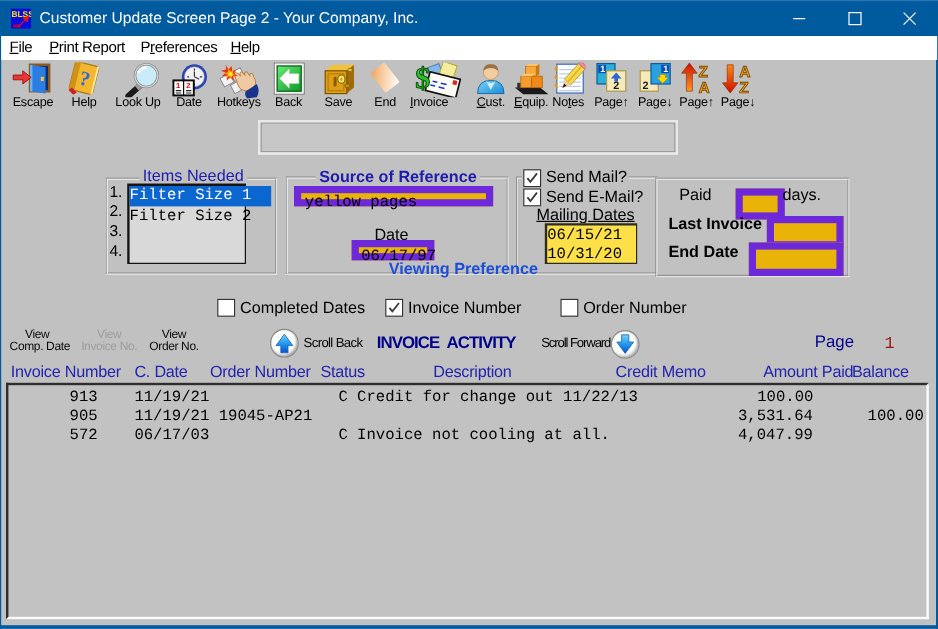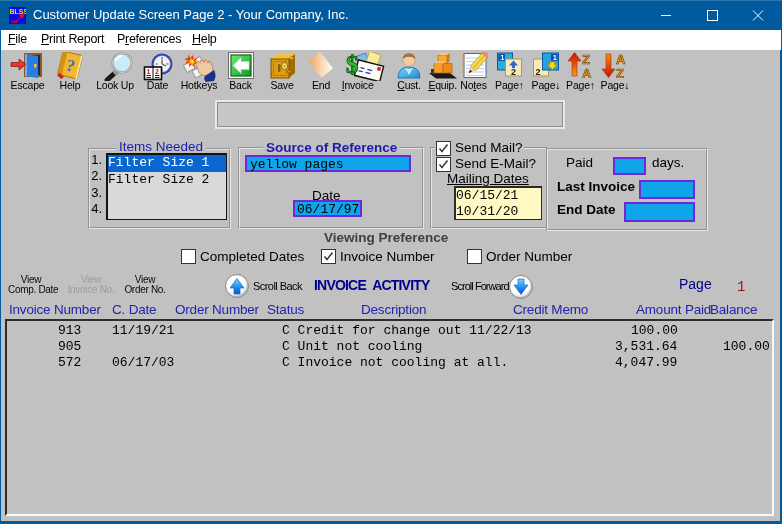--- a/index.html
+++ b/index.html
@@ -7,21 +7,21 @@
   font-family:"Liberation Sans",sans-serif;}
 .abs{position:absolute;}
 #titlebar{left:0;top:0;width:782px;height:30px;background:#005a9e;}
 #titletext{left:33px;top:0;height:30px;line-height:30px;color:#fff;font-size:13px;}
 #menubar{left:1px;top:30px;width:780px;height:20px;background:#fff;}
 .menuitem{font-size:12.5px;letter-spacing:-0.3px;color:#000;}
 .tbicon{top:52px;}
 .tblabel{top:79px;font-size:10.5px;letter-spacing:-0.2px;color:#000;text-align:center;white-space:nowrap;}
 .grouplbl{font-size:13px;color:#1c1cae;background:#c1c1c1;padding:0 3px;white-space:nowrap;}
 .groupbox{border:2px groove #e6e6e6;}
-.fld{background:#0ea5e9;border:2px solid #6d28d9;font-family:"Liberation Mono",monospace;font-size:13px;color:#000;}
+.fld{background:#eab308;border:6px solid #6d28d9;font-family:"Liberation Mono",monospace;font-size:13px;color:#000;}
 .cb{width:13px;height:13px;background:#fff;border:1px solid #333;}
 .mono{font-family:"Liberation Mono",monospace;font-size:13px;color:#000;white-space:pre;}
 .hdr{font-size:13.5px;letter-spacing:-0.2px;color:#2323ae;white-space:nowrap;}
 .viewbtn{font-size:10px;letter-spacing:-0.3px;color:#0a0a0a;text-align:center;line-height:10.4px;white-space:nowrap;}
 .circlebtn{width:24px;height:24px;border-radius:50%;
  background:radial-gradient(circle at 40% 32%,#ffffff 50%,#f0f0f0 68%,#c2c2c2 88%,#9a9a9a 100%);
  border:1px solid #8a8a8a;box-sizing:border-box;box-shadow:inset -1px -1px 2px #aaa;}
 </style></head>
 <body>
 <div id="win">
@@ -284,21 +284,21 @@
 
  <div class="abs" style="left:215px;top:100px;width:350px;height:29px;background:#c7c7c7;
    border:2px solid #e9e9e9;box-shadow:inset 0 0 0 1px #8f8f8f;box-sizing:border-box;"></div>
 
  <div class="abs groupbox" style="left:88px;top:148px;width:139px;height:77px;"></div>
  <div class="abs grouplbl" style="left:116px;top:138.5px;font-size:13.5px;">Items Needed</div>
  <div class="abs" style="left:88px;top:151.5px;width:14px;text-align:right;font-size:13px;">1.</div>
  <div class="abs" style="left:88px;top:168px;width:14px;text-align:right;font-size:13px;">2.</div>
  <div class="abs" style="left:88px;top:184.5px;width:14px;text-align:right;font-size:13px;">3.</div>
  <div class="abs" style="left:88px;top:201px;width:14px;text-align:right;font-size:13px;">4.</div>
- <div class="abs" style="left:106px;top:153px;width:121px;height:67px;background:#d9d9d9;border:1px solid #141414;border-width:2px 1px 1px 2px;box-sizing:border-box;">
+ <div class="abs" style="left:106px;top:153px;width:99px;height:67px;background:#d9d9d9;border:1px solid #141414;border-width:2px 1px 1px 2px;box-sizing:border-box;">
   <div style="position:absolute;left:0px;top:0px;width:118px;height:16.5px;background:#0b66cf;color:#fff;font-family:'Liberation Mono',monospace;font-size:13px;line-height:16.5px;">Filter Size 1</div>
   <div style="position:absolute;left:0px;top:16.5px;width:118px;height:16.5px;color:#000;font-family:'Liberation Mono',monospace;font-size:13px;line-height:16.5px;">Filter Size 2</div>
  </div>
 
  <div class="abs groupbox" style="left:238px;top:147px;width:182px;height:78px;"></div>
  <div class="abs grouplbl" style="left:263px;top:140px;font-weight:bold;font-size:13.5px;">Source of Reference</div>
  <div class="abs fld" style="left:245px;top:155px;width:166px;height:17px;line-height:16px;padding-left:3px;box-sizing:border-box;">yellow pages</div>
  <div class="abs" style="left:312px;top:188px;font-size:13.5px;">Date</div>
  <div class="abs fld" style="left:293px;top:200px;width:69px;height:17px;line-height:16px;padding-left:2px;box-sizing:border-box;">06/17/97</div>
 
@@ -310,35 +310,35 @@
       </svg>
     </div>
  <div class="abs" style="left:455px;top:140px;font-size:13.5px;">Send Mail?</div>
  <div class="abs cb" style="left:436px;top:157px;">
       <svg width="13" height="13" style="position:absolute;left:0;top:0;">
         <path d="M2.5 6.5 L5 9.5 L10.5 2.5" stroke="#3a3a3a" stroke-width="1.5" fill="none"></path>
       </svg>
     </div>
  <div class="abs" style="left:455px;top:156px;font-size:13.5px;">Send E-Mail?</div>
  <div class="abs" style="left:447px;top:171px;font-size:13.5px;text-decoration:underline;">Mailing Dates</div>
- <div class="abs" style="left:454px;top:186px;width:88px;height:34px;background:#fef9c3;border:1px solid #2a2a2a;border-width:2px 1px 1px 2px;box-sizing:border-box;">
+ <div class="abs" style="left:454px;top:186px;width:77px;height:34px;background:#fde047;border:1px solid #2a2a2a;border-width:2px 1px 1px 2px;box-sizing:border-box;">
   <div class="mono" style="line-height:16px;">06/15/21</div>
   <div class="mono" style="line-height:16px;">10/31/20</div>
  </div>
 
  <div class="abs groupbox" style="left:546px;top:148px;width:158px;height:79px;"></div>
  <div class="abs" style="left:566px;top:155px;font-size:13.5px;">Paid</div>
  <div class="abs fld" style="left:613px;top:157px;width:29px;height:14px;"></div>
  <div class="abs" style="left:652px;top:155px;font-size:13.5px;">days.</div>
  <div class="abs" style="left:557px;top:179px;font-size:13.5px;font-weight:bold;">Last Invoice</div>
  <div class="abs fld" style="left:639px;top:180px;width:52px;height:15px;"></div>
  <div class="abs" style="left:557px;top:202px;font-size:13.5px;font-weight:bold;">End Date</div>
  <div class="abs fld" style="left:624px;top:202px;width:67px;height:16px;"></div>
 
- <div class="abs" style="left:324px;top:230px;font-size:13.5px;font-weight:bold;color:#404040;">Viewing Preference</div>
+ <div class="abs" style="left:324px;top:216px;font-size:13.5px;font-weight:bold;color:#1d4ed8;">Viewing Preference</div>
  <div class="abs cb" style="left:181px;top:249px;"></div>
  <div class="abs" style="left:200px;top:249px;font-size:13.5px;">Completed Dates</div>
  <div class="abs cb" style="left:321px;top:249px;">
    <svg width="13" height="13" style="position:absolute;left:0;top:0;">
         <path d="M2.5 6.5 L5 9.5 L10.5 2.5" stroke="#3a3a3a" stroke-width="1.5" fill="none"></path>
       </svg>
  </div>
  <div class="abs" style="left:340px;top:249px;font-size:13.5px;">Invoice Number</div>
  <div class="abs cb" style="left:467px;top:249px;"></div>
  <div class="abs" style="left:486px;top:249px;font-size:13.5px;">Order Number</div>
@@ -387,21 +387,21 @@
  <div class="abs" style="left:5px;top:319px;width:769px;height:197px;background:#c2c2c2;
    border-top:2px solid #2e2e2e;border-left:2px solid #2e2e2e;
    border-bottom:2px solid #fbfbfb;border-right:2px solid #fbfbfb;box-sizing:border-box;"></div>
 
  <div class="abs mono" style="left:58px;top:323px;">913</div>
  <div class="abs mono" style="left:112px;top:323px;">11/19/21</div>
  <div class="abs mono" style="left:282px;top:323px;">C Credit for change out 11/22/13</div>
  <div class="abs mono" style="left:631px;top:323px;">100.00</div>
 
  <div class="abs mono" style="left:58px;top:339px;">905</div>
- <div class="abs mono" style="left:282px;top:339px;">C Unit not cooling</div>
+ <div class="abs mono" style="left:112px;top:339px;">11/19/21 19045-AP21</div>
  <div class="abs mono" style="left:615px;top:339px;">3,531.64</div>
  <div class="abs mono" style="left:723px;top:339px;">100.00</div>
 
  <div class="abs mono" style="left:58px;top:355px;">572</div>
  <div class="abs mono" style="left:112px;top:355px;">06/17/03</div>
  <div class="abs mono" style="left:282px;top:355px;">C Invoice not cooling at all.</div>
  <div class="abs mono" style="left:615px;top:355px;">4,047.99</div>
 </div>
 
 </body></html>

